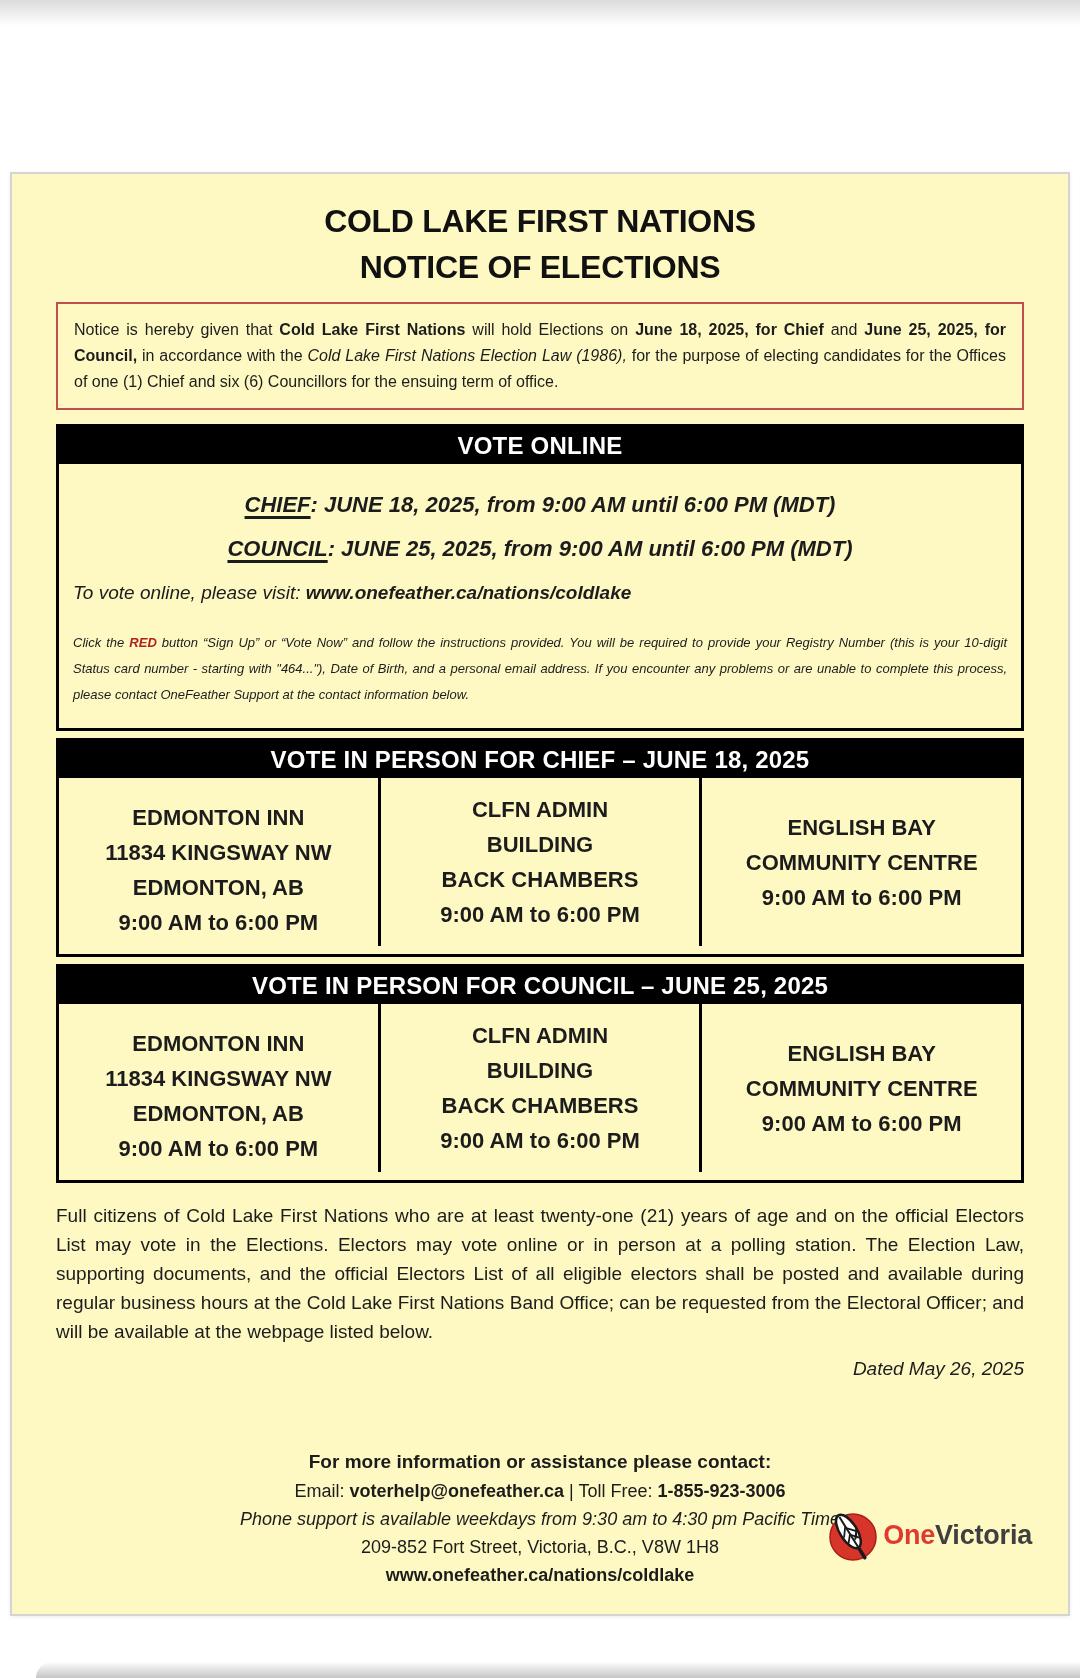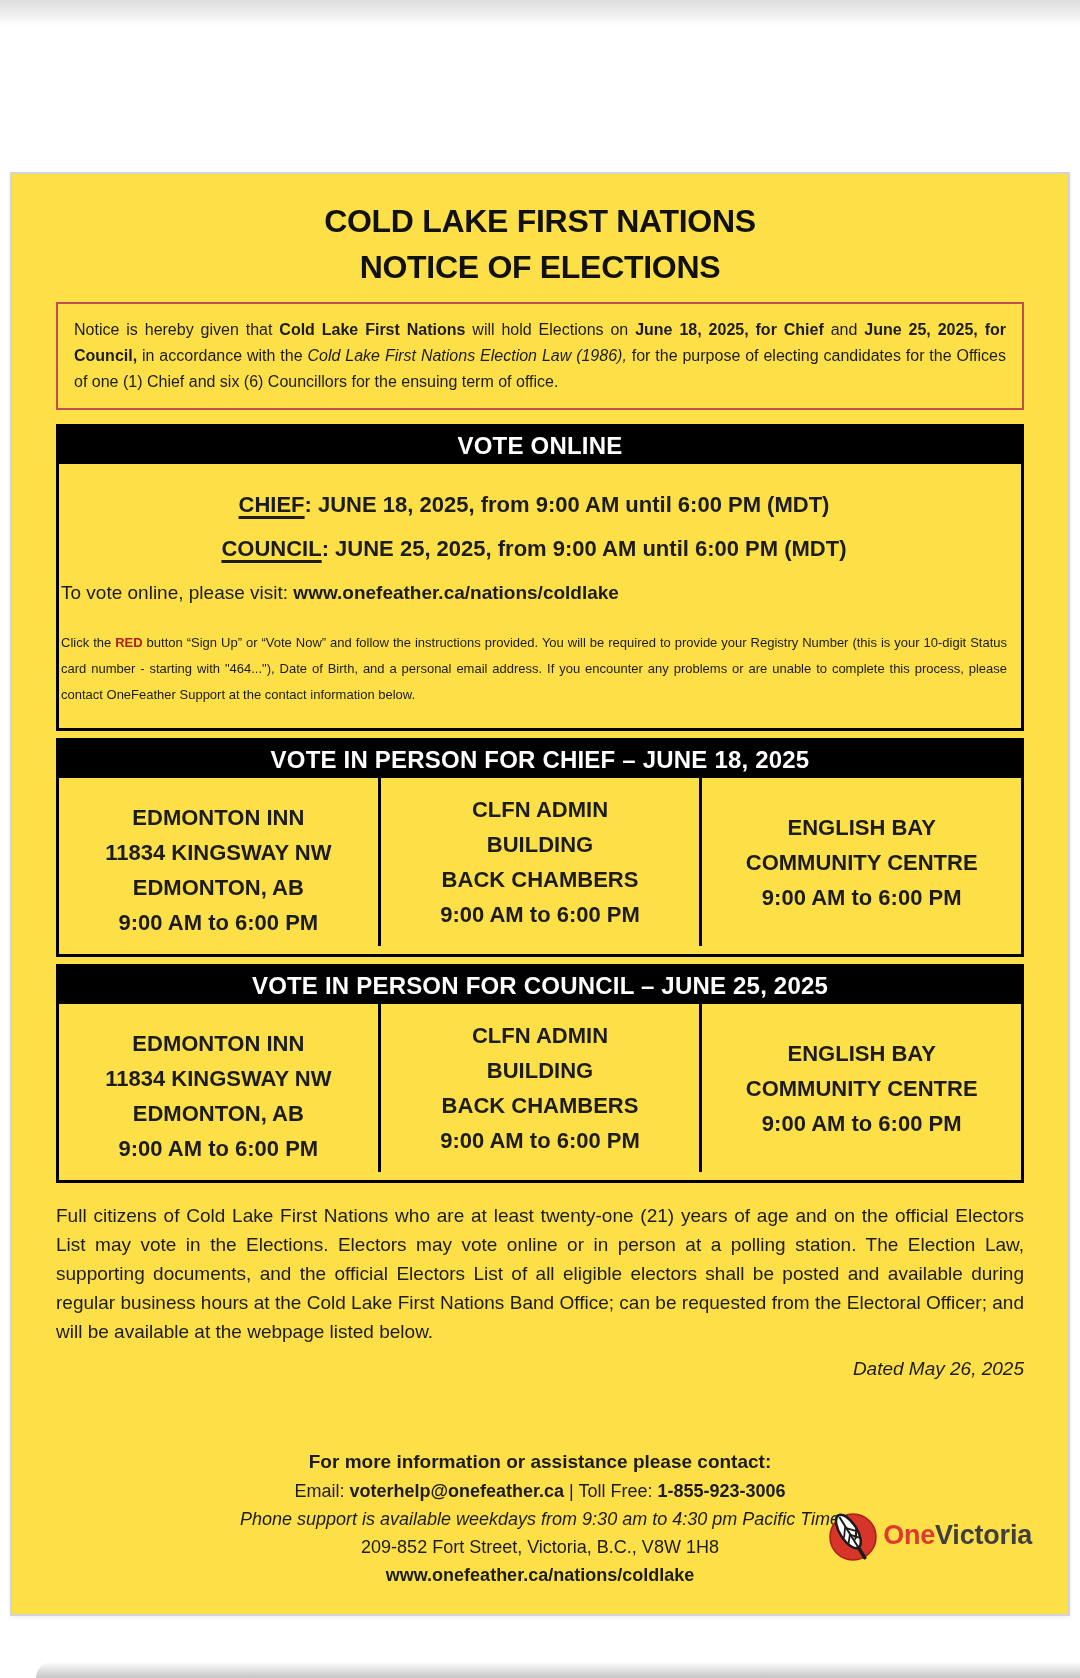--- a/index.html
+++ b/index.html
@@ -12,21 +12,21 @@
     overflow:hidden;
   }
   .top-fade {
     position:absolute; top:0; left:0; right:0; height:26px;
     background:linear-gradient(#dcdcdc, #ffffff);
   }
   .page {
     position:absolute; left:10px; top:172px;
     width:1060px; height:1444px;
     box-sizing:border-box;
-    background:#fde047;
+    background:#fef9c3;
     border:2px solid #d4d4d4;
     box-shadow:0 1px 4px rgba(0,0,0,0.08);
     padding:24px 44px 0 44px;
     overflow:hidden;
   }
   .titles { text-align:center; font-weight:bold; font-size:32px; line-height:46px; letter-spacing:-0.3px; color:#111; }
   .notice-box {
     margin-top:12px;
     border:2px solid #c0504d;
     padding:13px 16px;
@@ -38,21 +38,22 @@
   .red-word { font-weight:bold; color:#b02020; }
   .bar {
     background:#000000; color:#ffffff;
     text-align:center; font-weight:bold;
     font-size:24px; height:40px; line-height:44px;
     letter-spacing:0.2px;
   }
   .bar-online { margin-top:14px; }
   .section-online {
     border:3px solid #000; border-top:none;
-    padding:12px 14px 20px 2px;
+    padding:12px 14px 20px 14px;
+    font-style:italic;
   }
   .time-line { text-align:center; font-weight:bold; font-size:22px; line-height:30px; margin-top:14px; }
   .u { text-decoration:underline; text-decoration-thickness:2.5px; text-underline-offset:4px; }
   .visit-line { font-size:19px; line-height:26px; margin-top:16px; }
   .click-para { font-size:13px; line-height:26px; text-align:justify; margin-top:24px; }
   .gap { height:7px; }
   .polling-table { display:flex; border:3px solid #000; border-top:none; box-sizing:border-box; }
   .cell {
     flex:1 1 0;
     height:168px;

